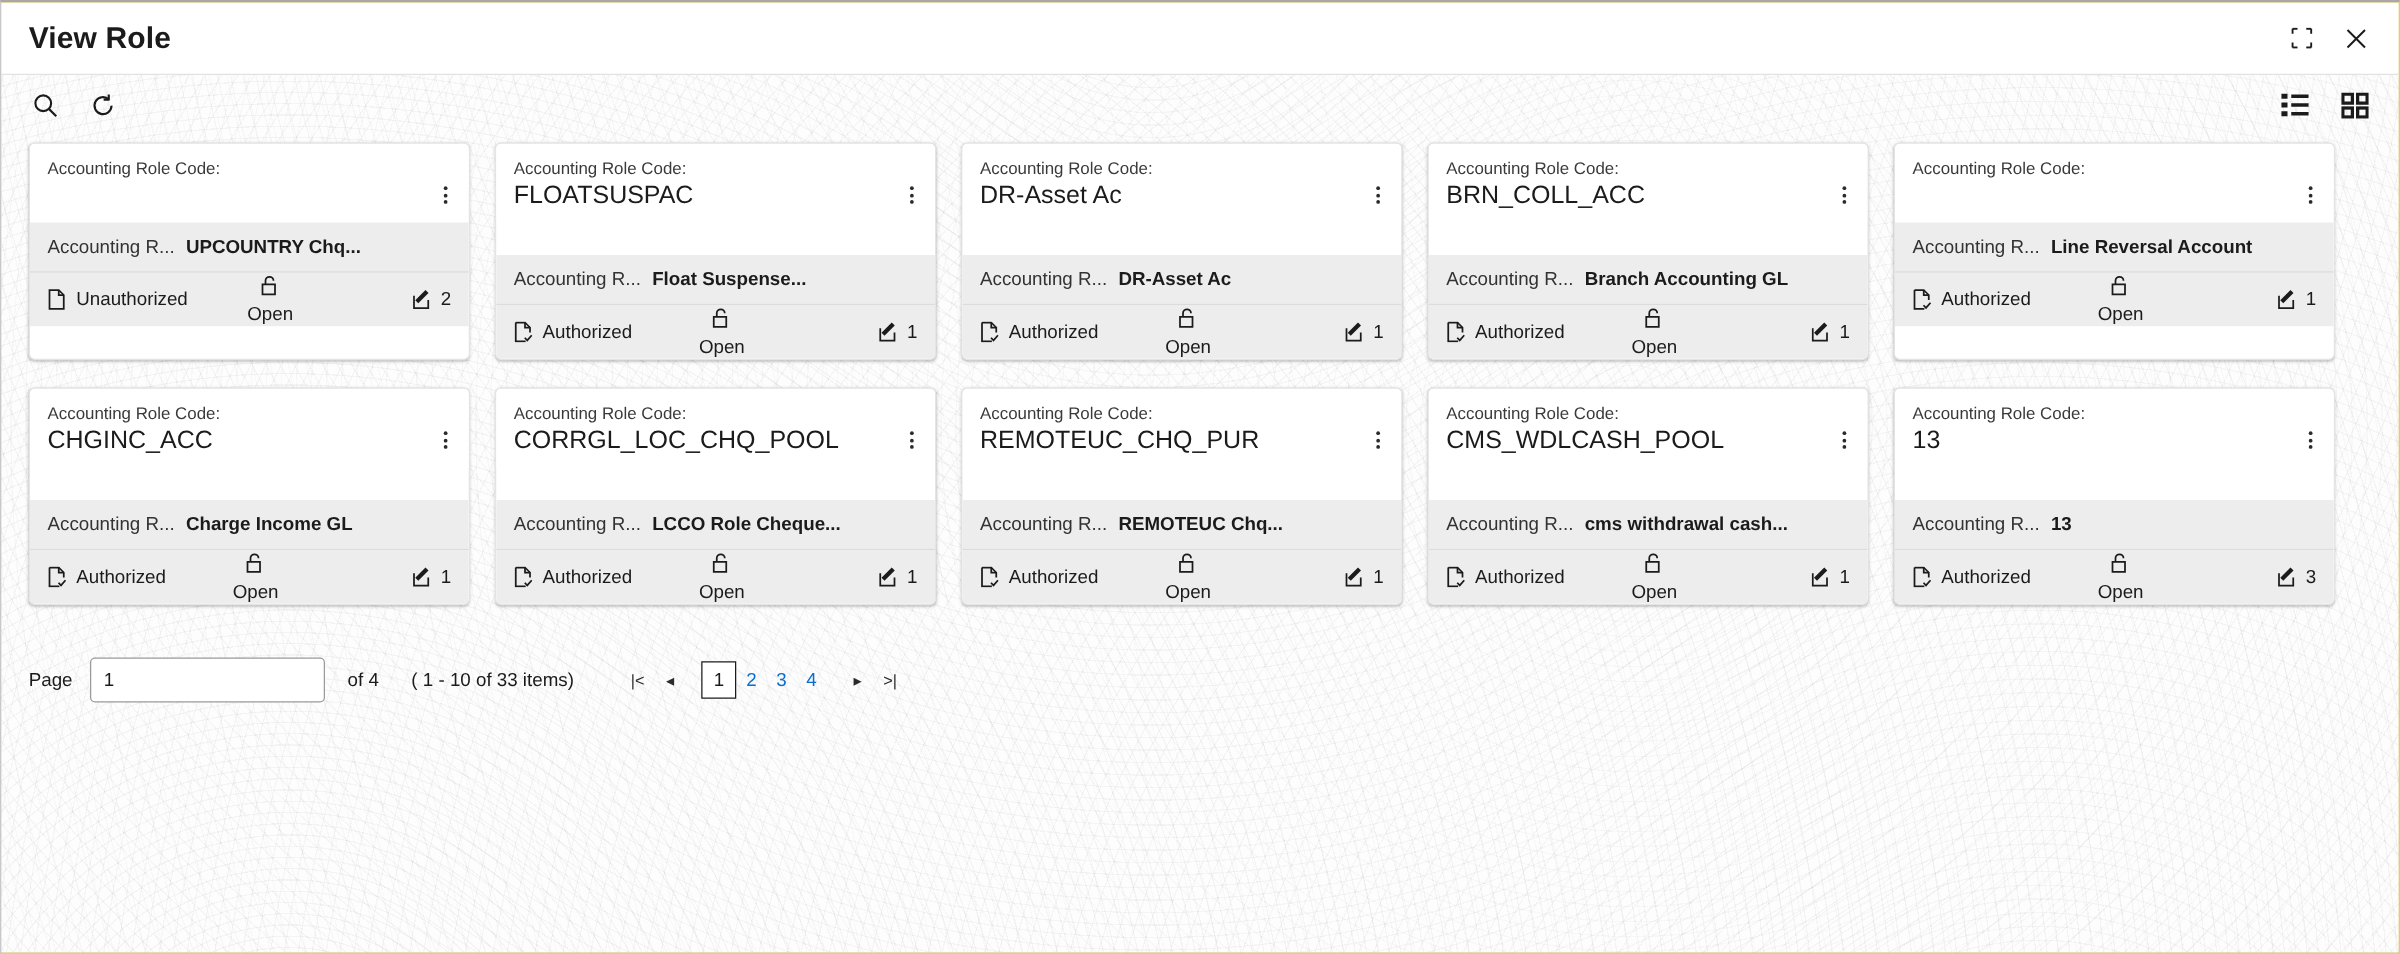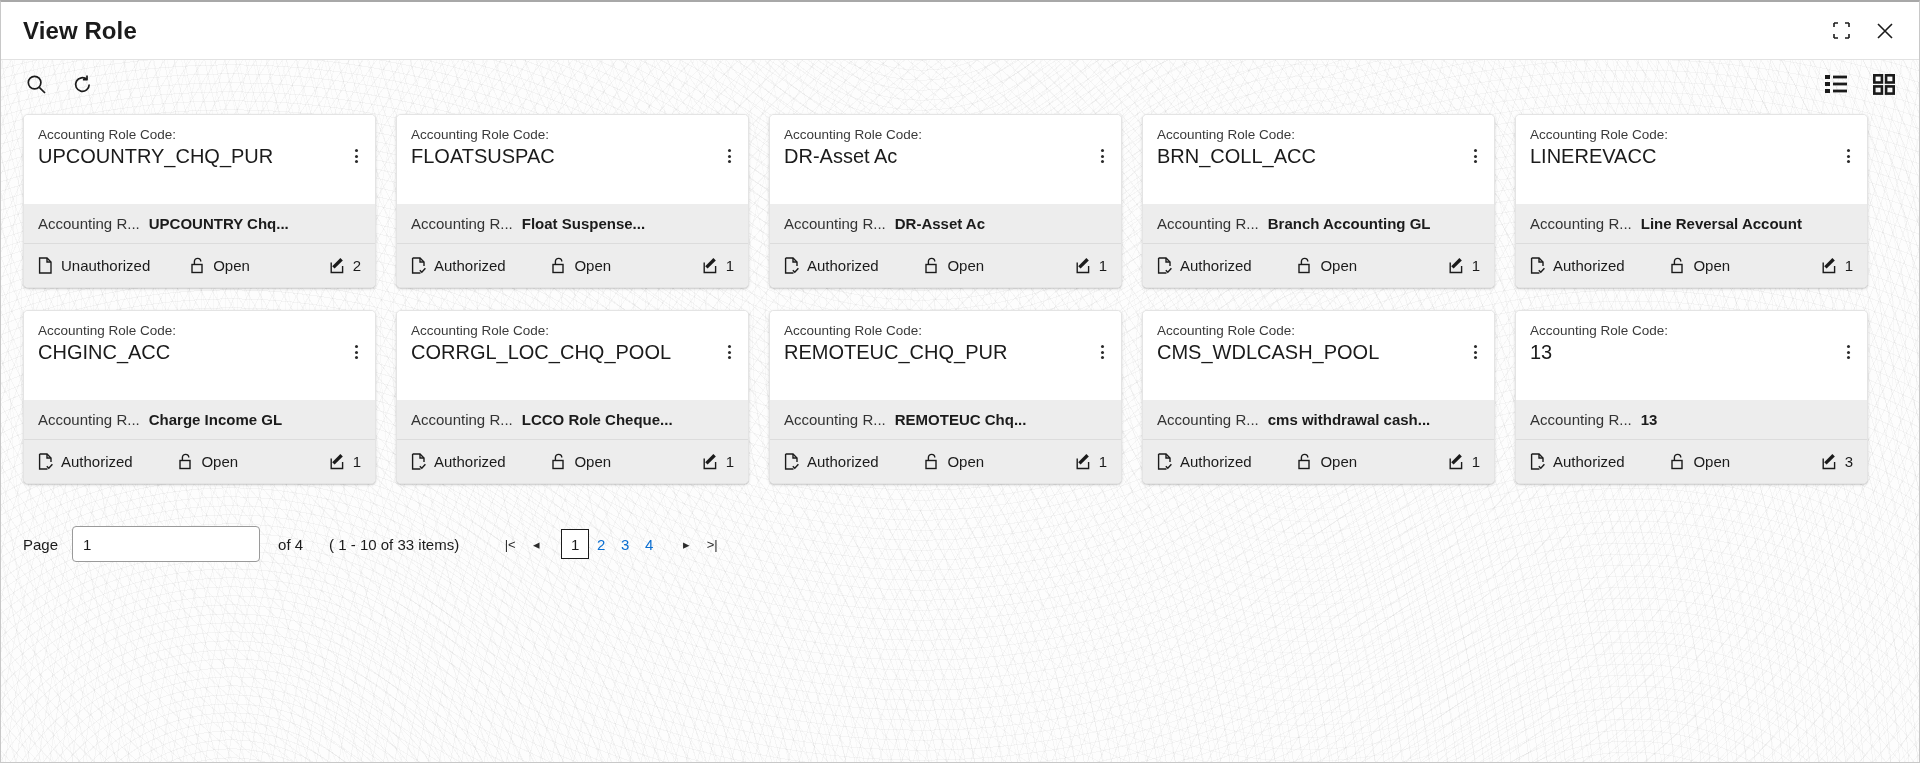--- a/index.html
+++ b/index.html
@@ -146,21 +146,21 @@
     border-top: 1px solid #dcdcdc;
     height: 44px;
     display: flex;
     align-items: center;
     padding: 0 14px;
     font-size: 15px;
     color: #1b1b1b;
   }
   .foot-item { display: flex; align-items: center; gap: 6px; }
   .foot-status { flex: 0 0 auto; }
-  .foot-lock { margin-left: auto; margin-right: auto; }
+  .foot-lock { margin-left: auto; margin-right: auto; flex-direction: column; }
   .foot-edit { margin-left: auto; }
   .foot-icon { width: 17px; height: 18px; display: inline-flex; align-items: center; }
 
   
   .pagination {
     position: absolute;
     left: 0; right: 0;
     top: 466px;
     display: flex;
     align-items: center;
@@ -268,21 +268,20 @@
           </svg>
         </div>
       </div>
     </div>
 
     <div class="grid">
 
       <div class="card">
         <div class="card-head">
           <div class="card-label">Accounting Role Code:</div>
-          <div class="card-code">UPCOUNTRY_CHQ_PUR</div>
           <div class="kebab">
               <i></i>
               <i></i>
               <i></i>
             </div>
         </div>
         <div class="card-mid">
           <span class="mid-label">Accounting R...</span>
           <span class="mid-value">UPCOUNTRY Chq...</span>
         </div>
@@ -454,21 +453,20 @@
               </svg>
             </span>
             <span>1</span>
           </span>
         </div>
       </div>
 
       <div class="card">
         <div class="card-head">
           <div class="card-label">Accounting Role Code:</div>
-          <div class="card-code">LINEREVACC</div>
           <div class="kebab">
               <i></i>
               <i></i>
               <i></i>
             </div>
         </div>
         <div class="card-mid">
           <span class="mid-label">Accounting R...</span>
           <span class="mid-value">Line Reversal Account</span>
         </div>

